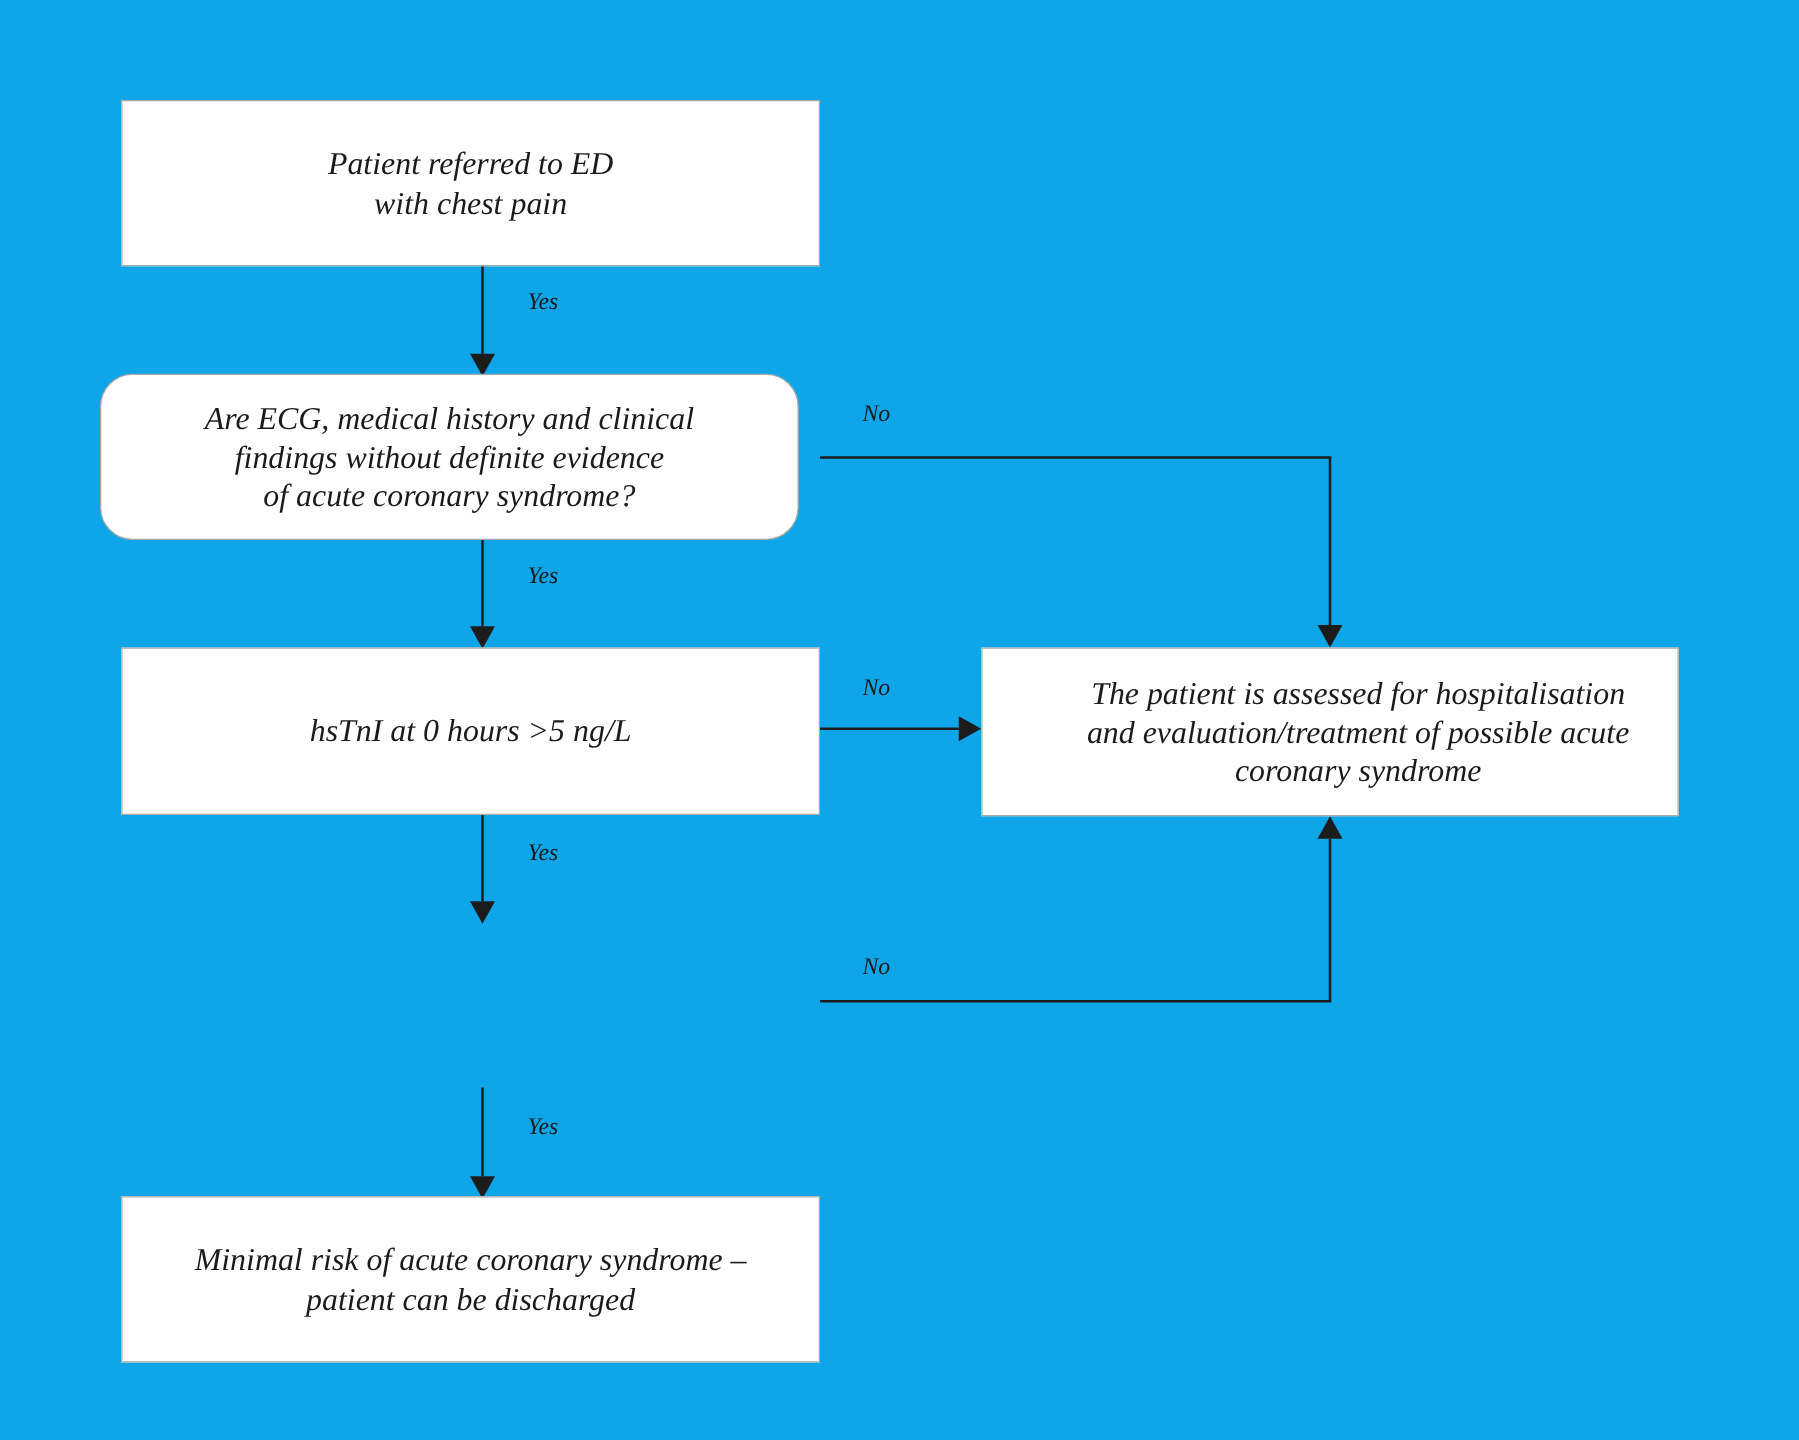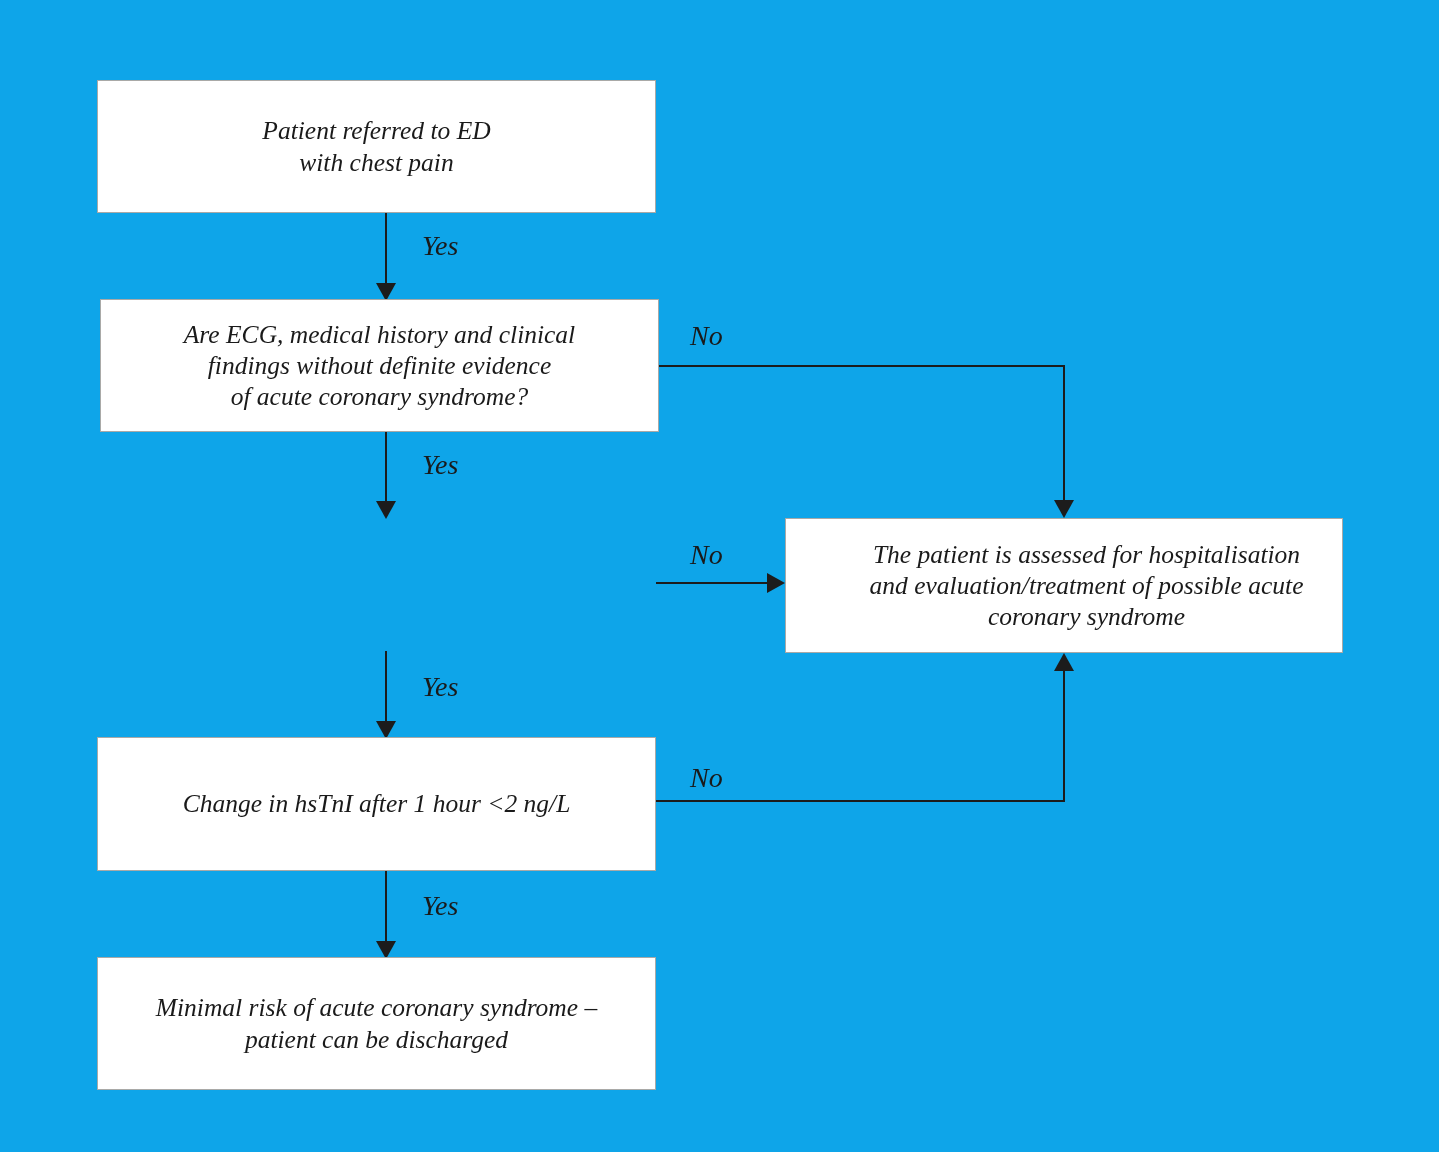--- a/index.html
+++ b/index.html
@@ -31,21 +31,21 @@
     font-style: italic;
     font-size: 25.5px;
     line-height: 1.22;
     color: #1a1a1a;
     white-space: pre-line;
     padding: 0 10px;
   }
   .edge-label {
     position: absolute;
     font-style: italic;
-    font-size: 28px;
+    font-size: 19px;
     line-height: 1;
     color: #1a1a1a;
     white-space: nowrap;
   }
   svg.edges {
     position: absolute;
     left: 0;
     top: 0;
     width: 1439px;
     height: 1152px;
@@ -102,30 +102,30 @@
       <path d="M 656 801 L 1064 801 L 1064 671"></path>
       <polygon points="1054,671 1074,671 1064,653"></polygon>
     </g>
   </svg>
 
   <div class="node" style="left:97px; top:80px; width:559px; height:133px;">
     <div class="node-label">Patient referred to ED
 with chest pain</div>
   </div>
 
-  <div class="node" style="left:100px; top:299px; width:559px; height:133px;">
+  <div class="node" style="left:80px; top:299px; width:559px; height:133px;border-radius:26px;">
     <div class="node-label">Are ECG, medical history and clinical
 findings without definite evidence
 of acute coronary syndrome?</div>
   </div>
 
+  <div class="node" style="left:97px; top:518px; width:559px; height:134px;">
+    <div class="node-label">hsTnI at 0 hours &gt;5 ng/L</div>
+  </div>
 
-  <div class="node" style="left:97px; top:737px; width:559px; height:134px;">
-    <div class="node-label">Change in hsTnI after 1 hour &lt;2 ng/L</div>
-  </div>
 
   <div class="node" style="left:97px; top:957px; width:559px; height:133px;font-family:Liberation Serif, serif;">
     <div class="node-label">Minimal risk of acute coronary syndrome –
 patient can be discharged</div>
   </div>
 
   <div class="node" style="left:785px; top:518px; width:558px; height:135px;padding-left:45px;">
     <div class="node-label">The patient is assessed for hospitalisation
 and evaluation/treatment of possible acute
 coronary syndrome</div>

